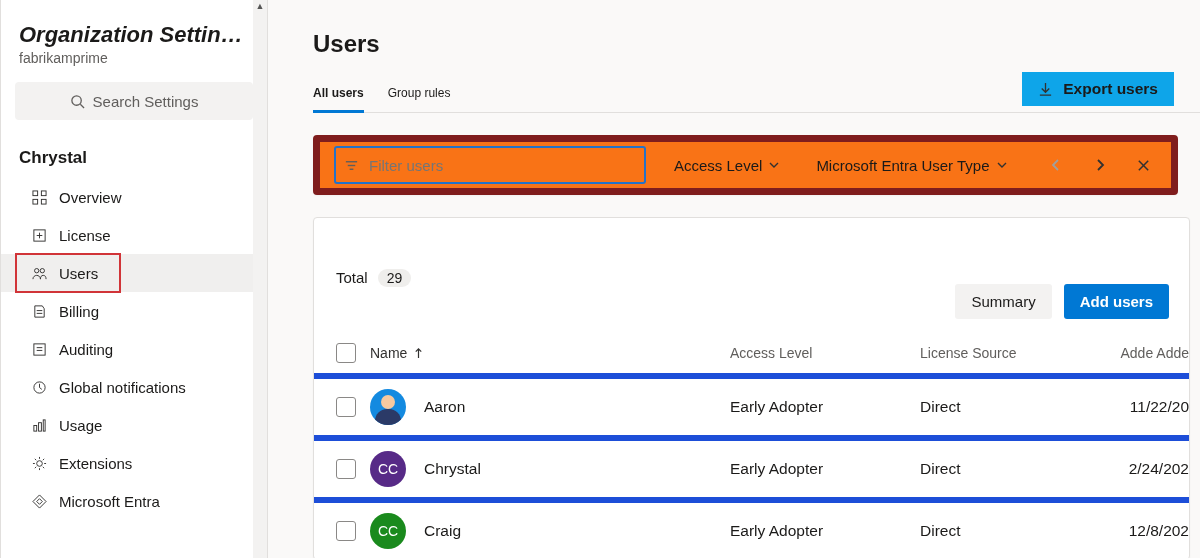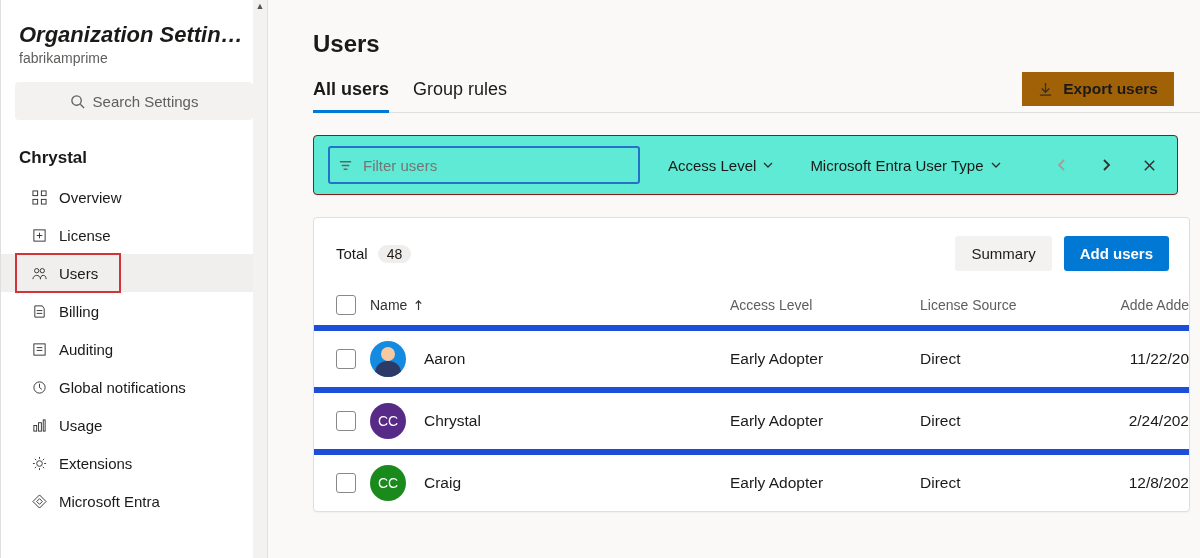--- a/index.html
+++ b/index.html
@@ -115,46 +115,46 @@
     justify-content: space-between;
     padding-right: 26px;
     margin-top: 14px;
     border-bottom: 1px solid #e1dfdd;
   }
   .tabs {
     display: flex;
     gap: 24px;
   }
   .tab {
-    font-size: 18px;
+    font-size: 12px;
     padding-bottom: 10px;
     cursor: pointer;
     color: #1b1a19;
   }
   .tab.active {
     font-weight: 600;
     border-bottom: 3px solid #0078d4;
     margin-bottom: -1px;
   }
   .export-btn {
     display: flex;
     align-items: center;
     gap: 10px;
     font-size: 15.5px;
     font-weight: 600;
     padding: 8px 16px;
-    background: #a16207;
+    background: #0ea5e9;
     cursor: pointer;
     margin-bottom: 6px;
   }
   .filter-bar {
     margin-top: 22px;
     margin-right: 22px;
-    background: #5eead4;
-    border: 1px solid #7f1d1d;
+    background: #f97316;
+    border: 7px solid #7f1d1d;
     border-radius: 4px;
     box-shadow: 0 1px 2px rgba(0,0,0,0.04);
     height: 60px;
     display: flex;
     align-items: center;
     padding: 0 14px;
     gap: 20px;
   }
   .filter-input {
     width: 312px;
@@ -220,20 +220,21 @@
     margin-left: auto;
     display: flex;
     gap: 12px;
   }
   .btn {
     font-size: 15px;
     padding: 9px 16px;
     border-radius: 3px;
     cursor: pointer;
     font-weight: 400;
+    margin-top: 48px;
   }
   .btn.secondary { background: #f3f2f1; }
   .btn.primary { background: #0078d4; color: #fff; font-weight: 600; }
   .thead, .trow {
     display: grid;
     grid-template-columns: 56px 360px 190px 200px 1fr;
     align-items: center;
   }
   .thead {
     font-size: 14px;
@@ -450,21 +451,21 @@
             <line x1="13" y1="3" x2="3" y2="13" stroke="#323130" stroke-width="1.6"></line>
           </svg>
         </span>
     </div>
   </div>
 
   <div class="table-card">
     <div class="table-top">
       <div class="total-wrap">
         <span>Total</span>
-        <span class="pill">48</span>
+        <span class="pill">29</span>
       </div>
       <div class="table-actions">
         <div class="btn secondary">Summary</div>
         <div class="btn primary">Add users</div>
       </div>
     </div>
 
     <div class="thead">
       <div>
           <div class="chk"></div>

